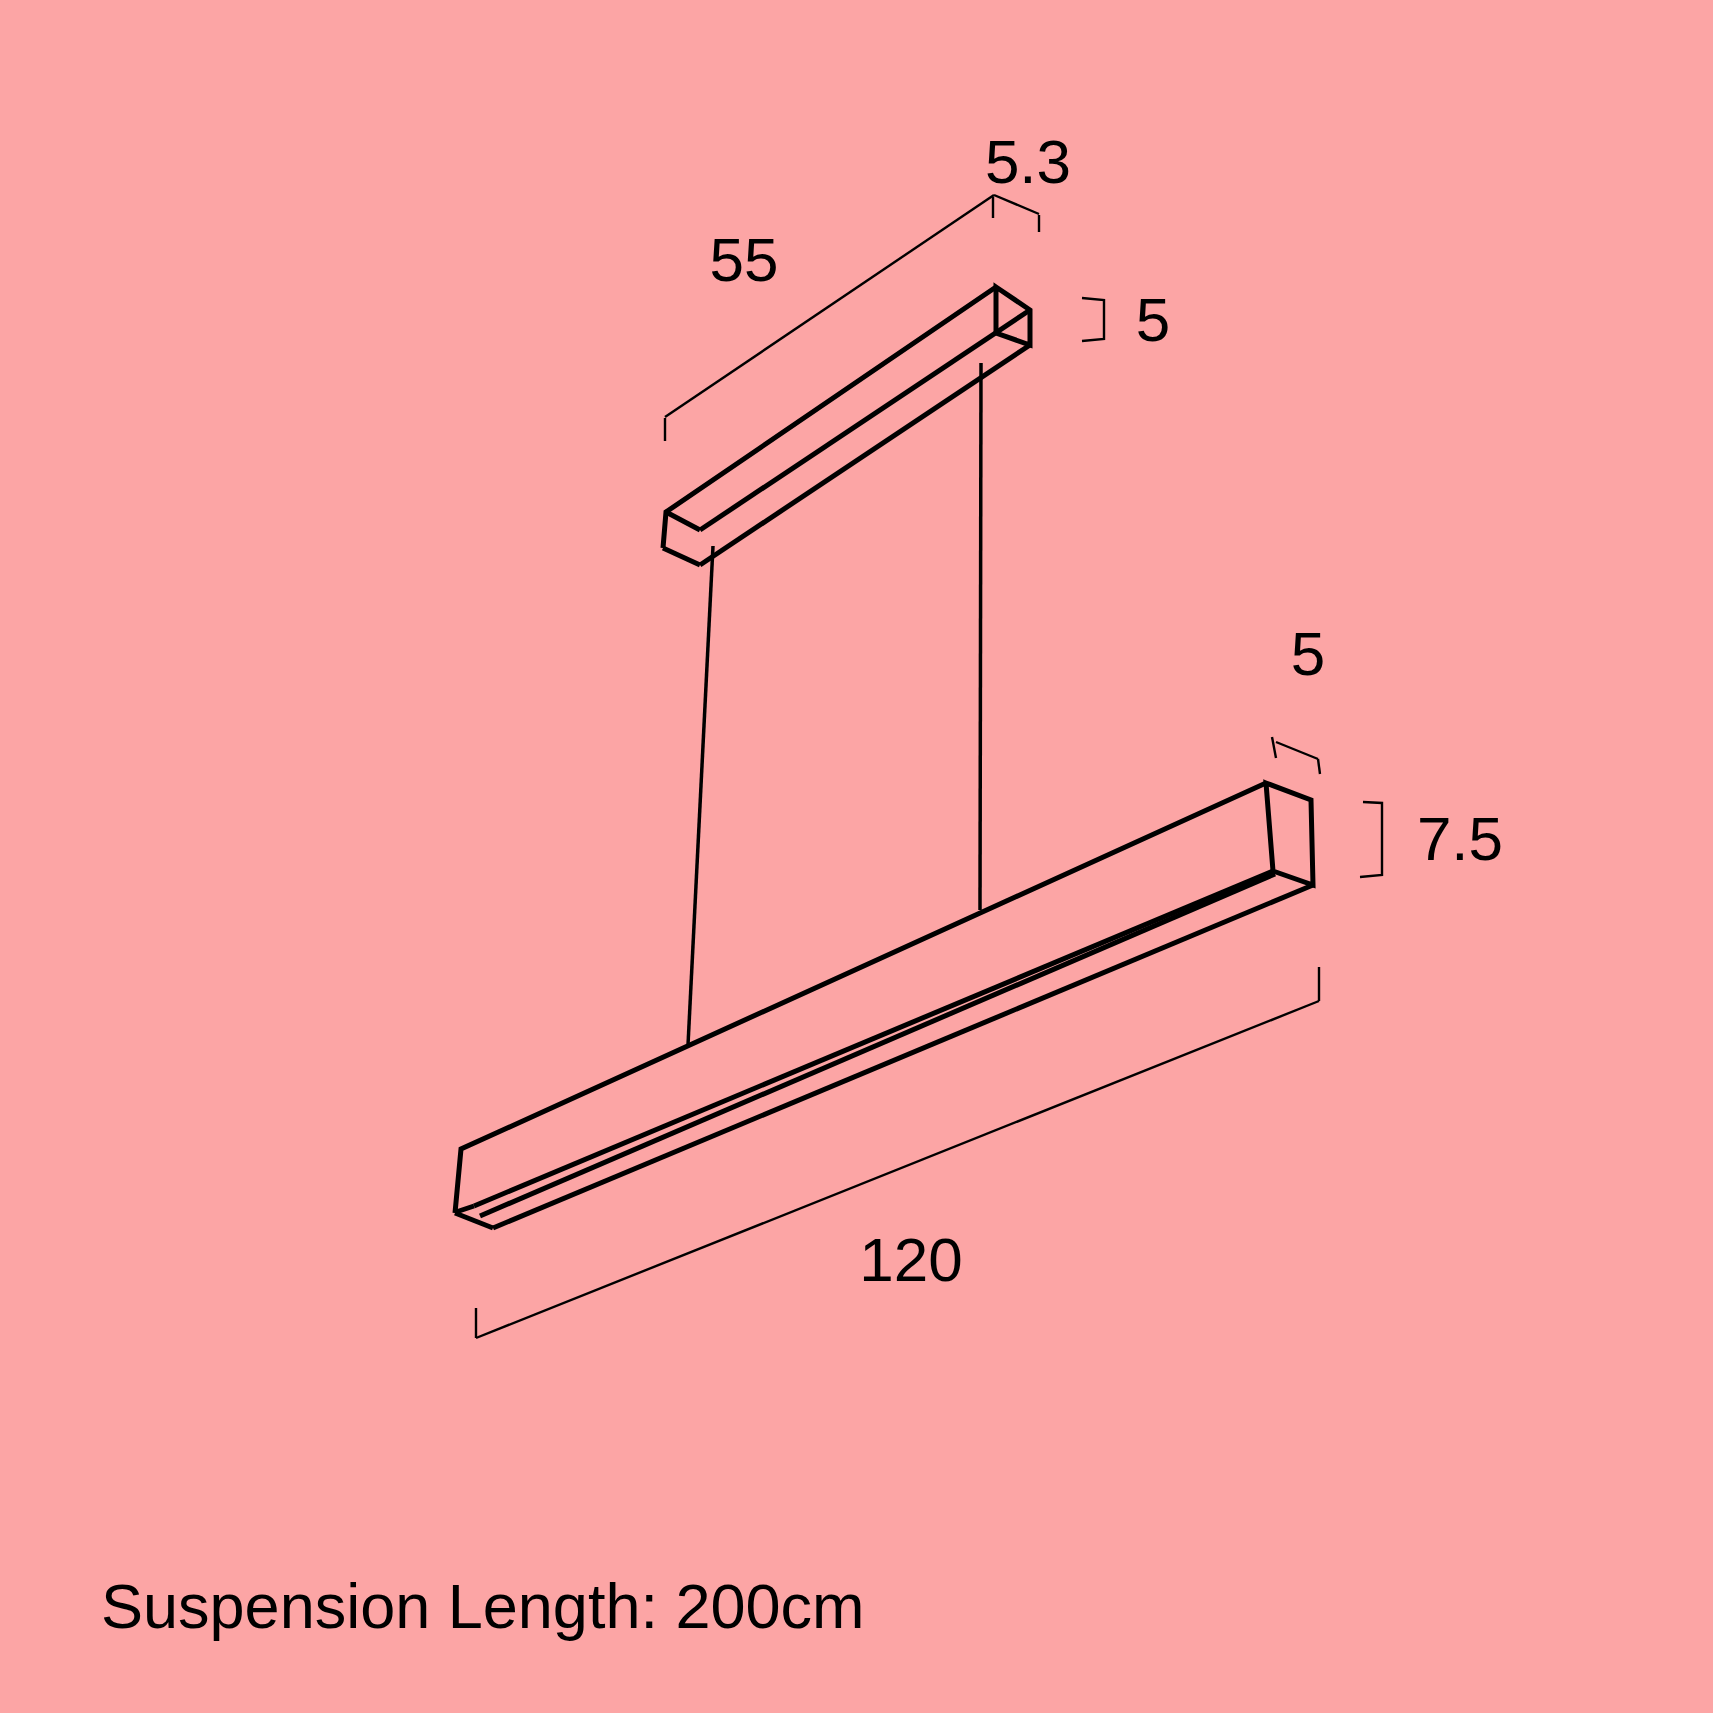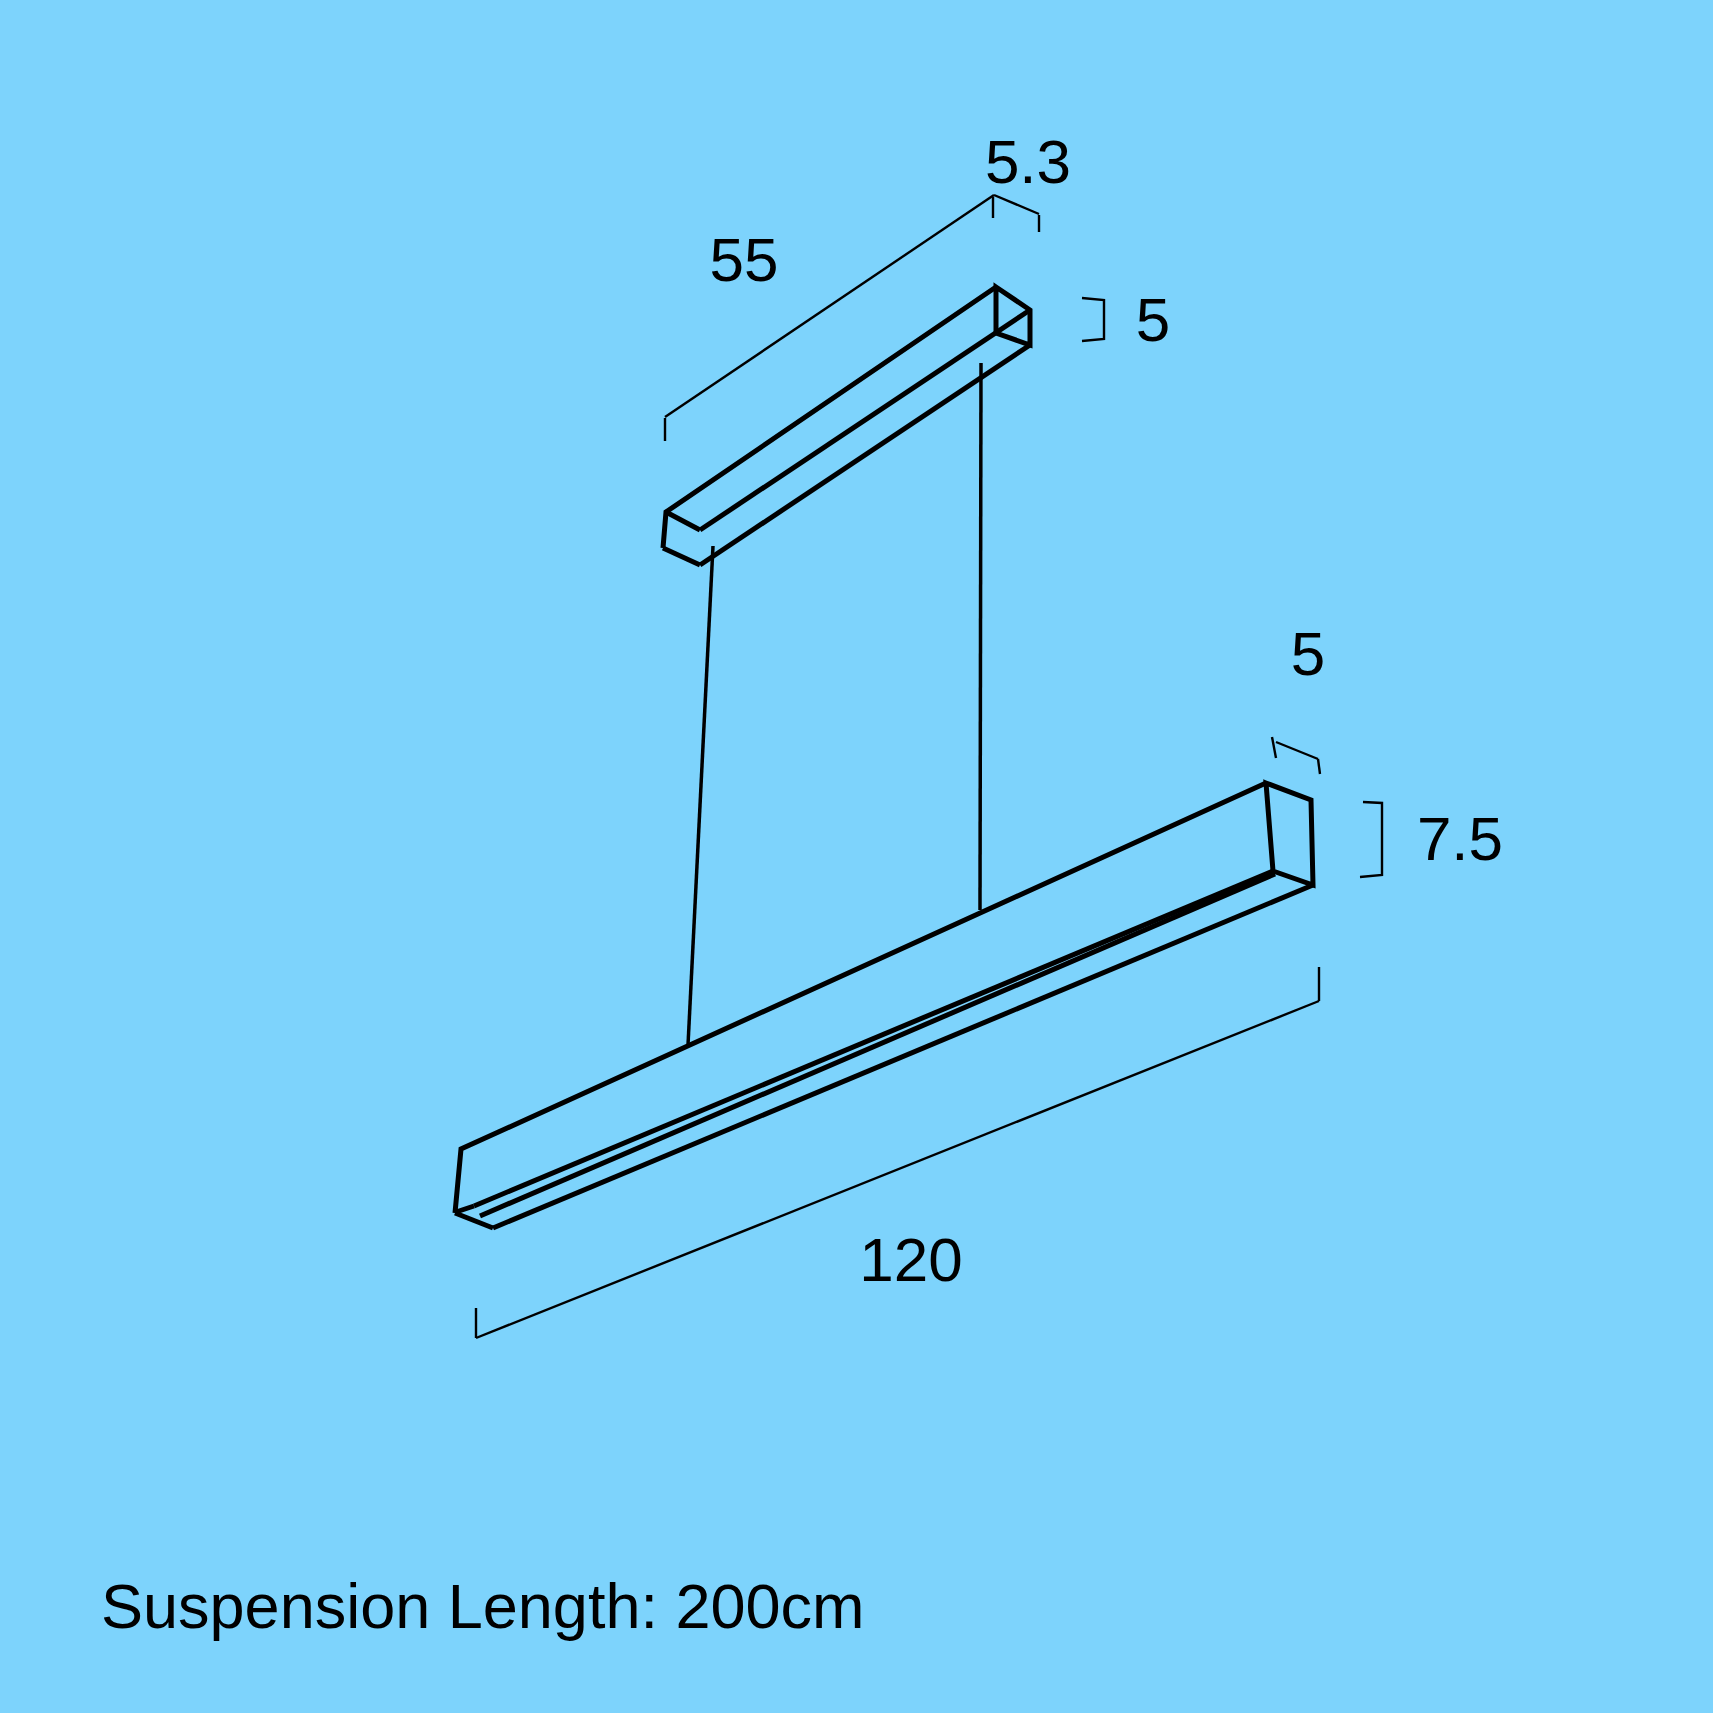--- a/index.html
+++ b/index.html
@@ -4,21 +4,21 @@
 <style>
   html, body {
     margin: 0;
     padding: 0;
     background: #ffffff;
   }
   .canvas {
     position: relative;
     width: 1713px;
     height: 1713px;
-    background: #7dd3fc;
+    background: #fca5a5;
     overflow: hidden;
     font-family: "Liberation Sans", sans-serif;
   }
   svg.diagram {
     position: absolute;
     left: 0;
     top: 0;
     width: 1713px;
     height: 1713px;
   }

